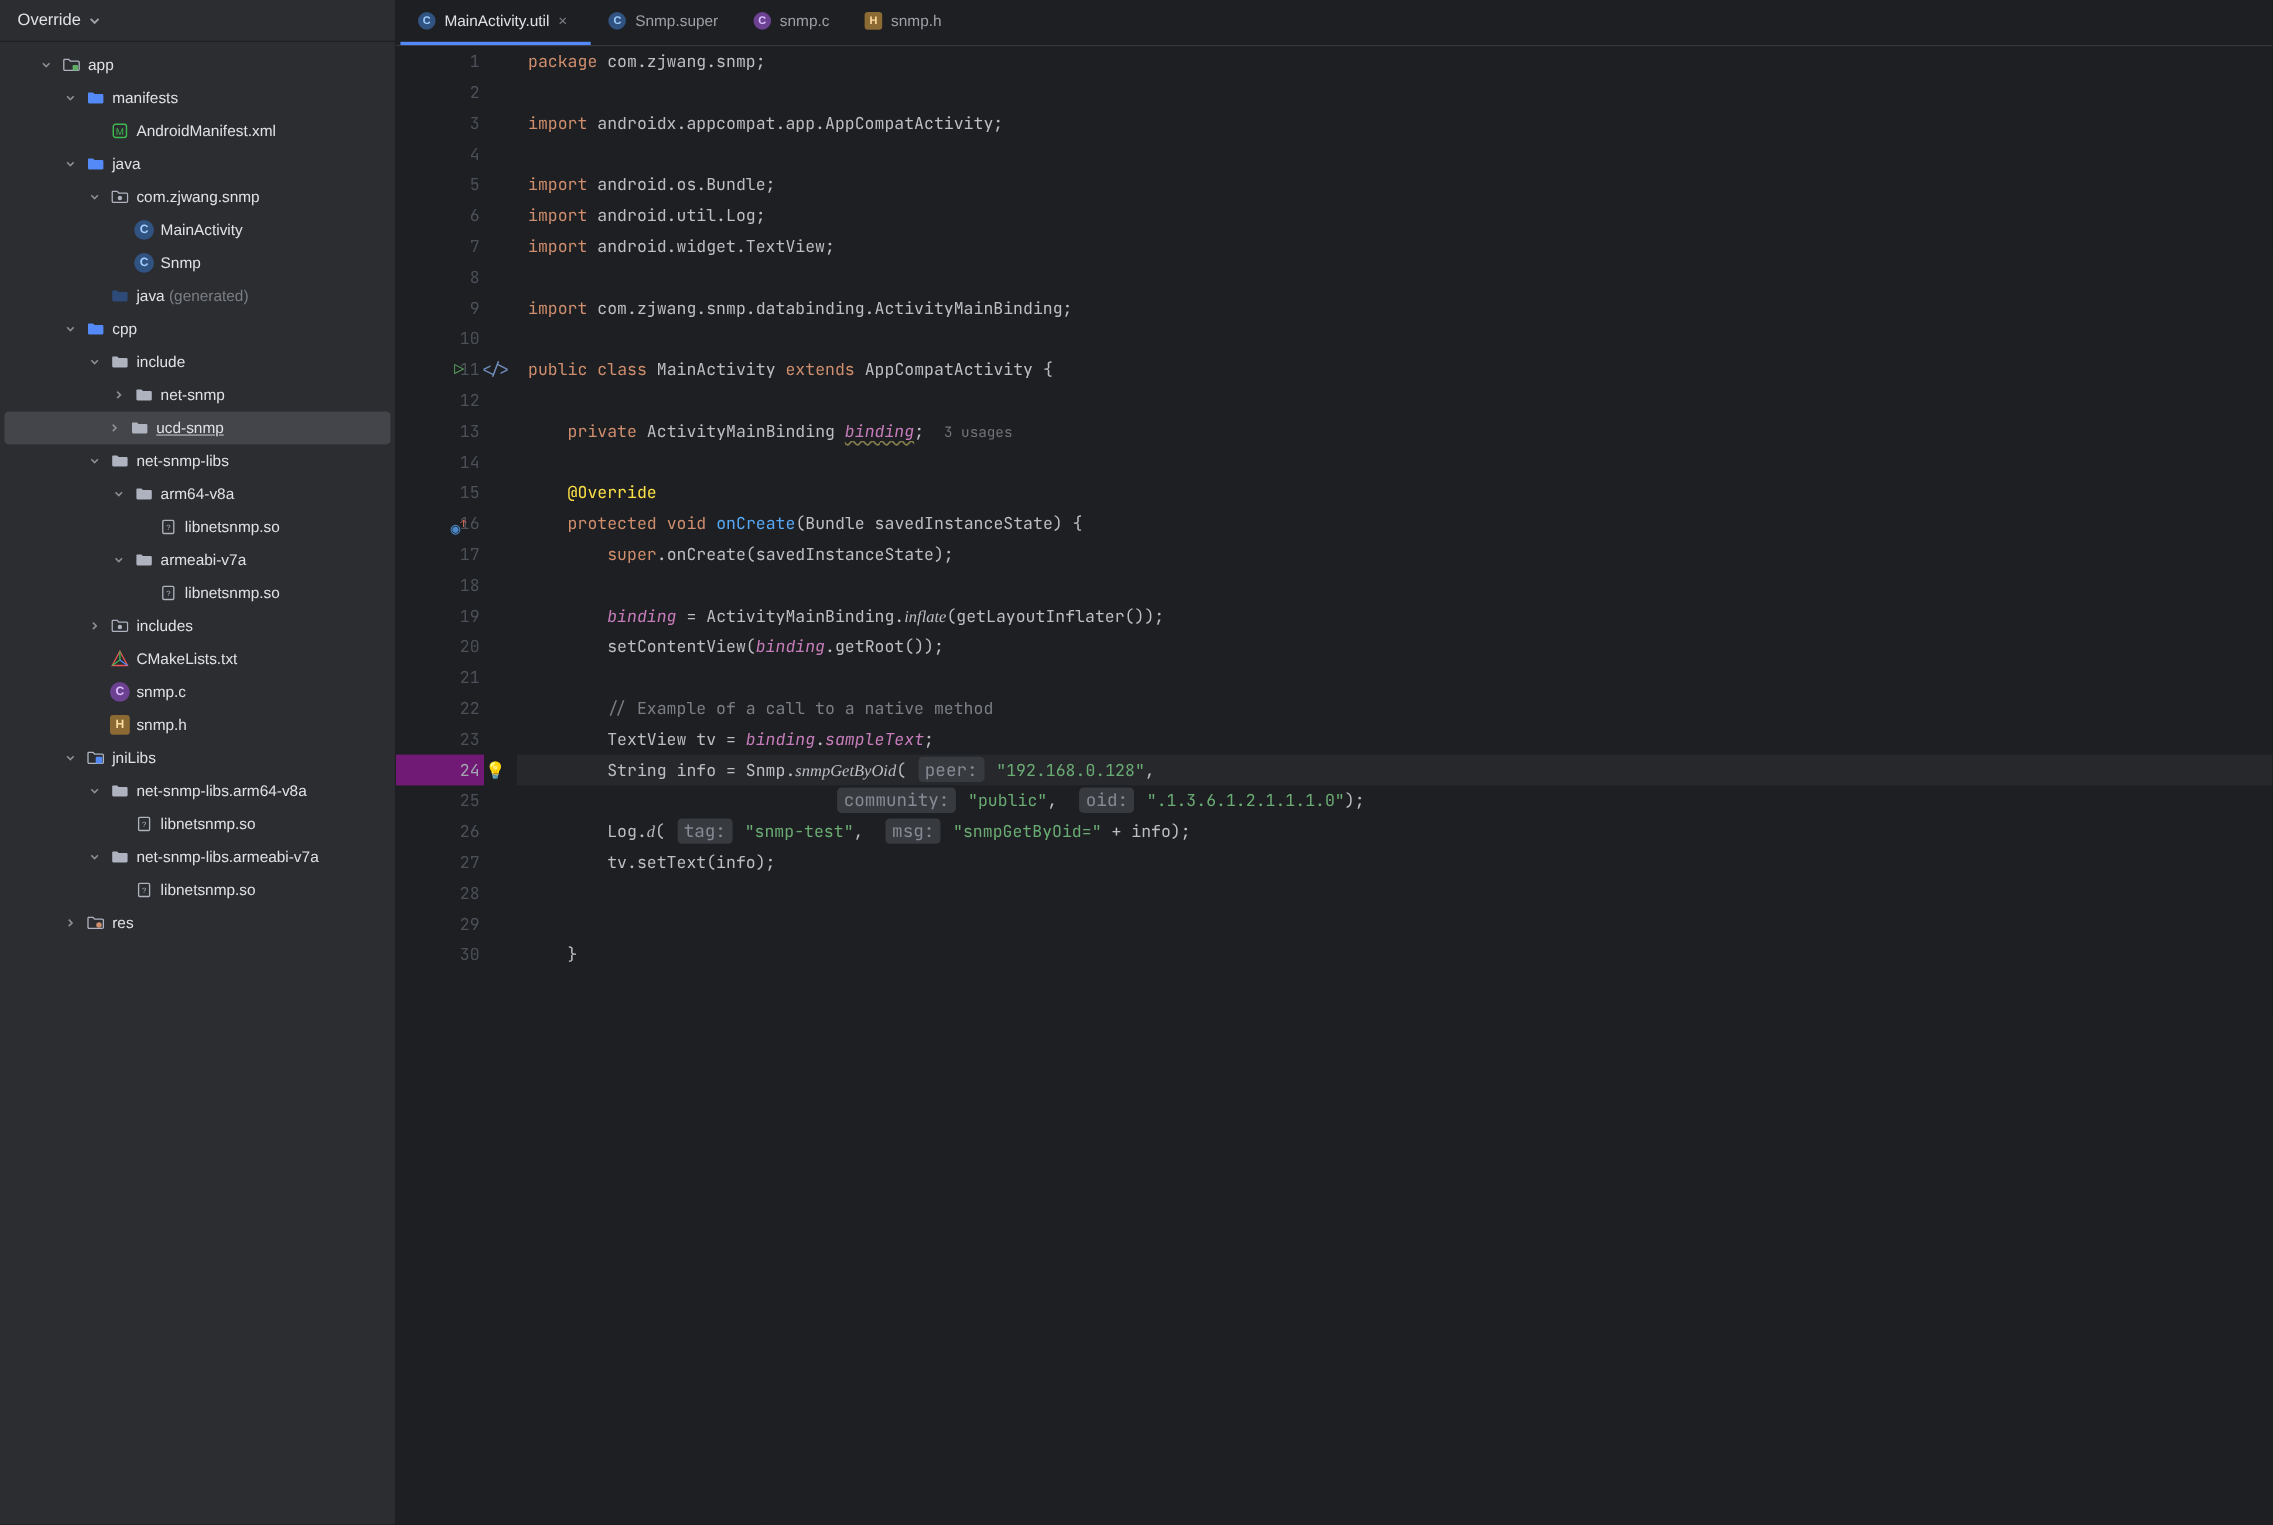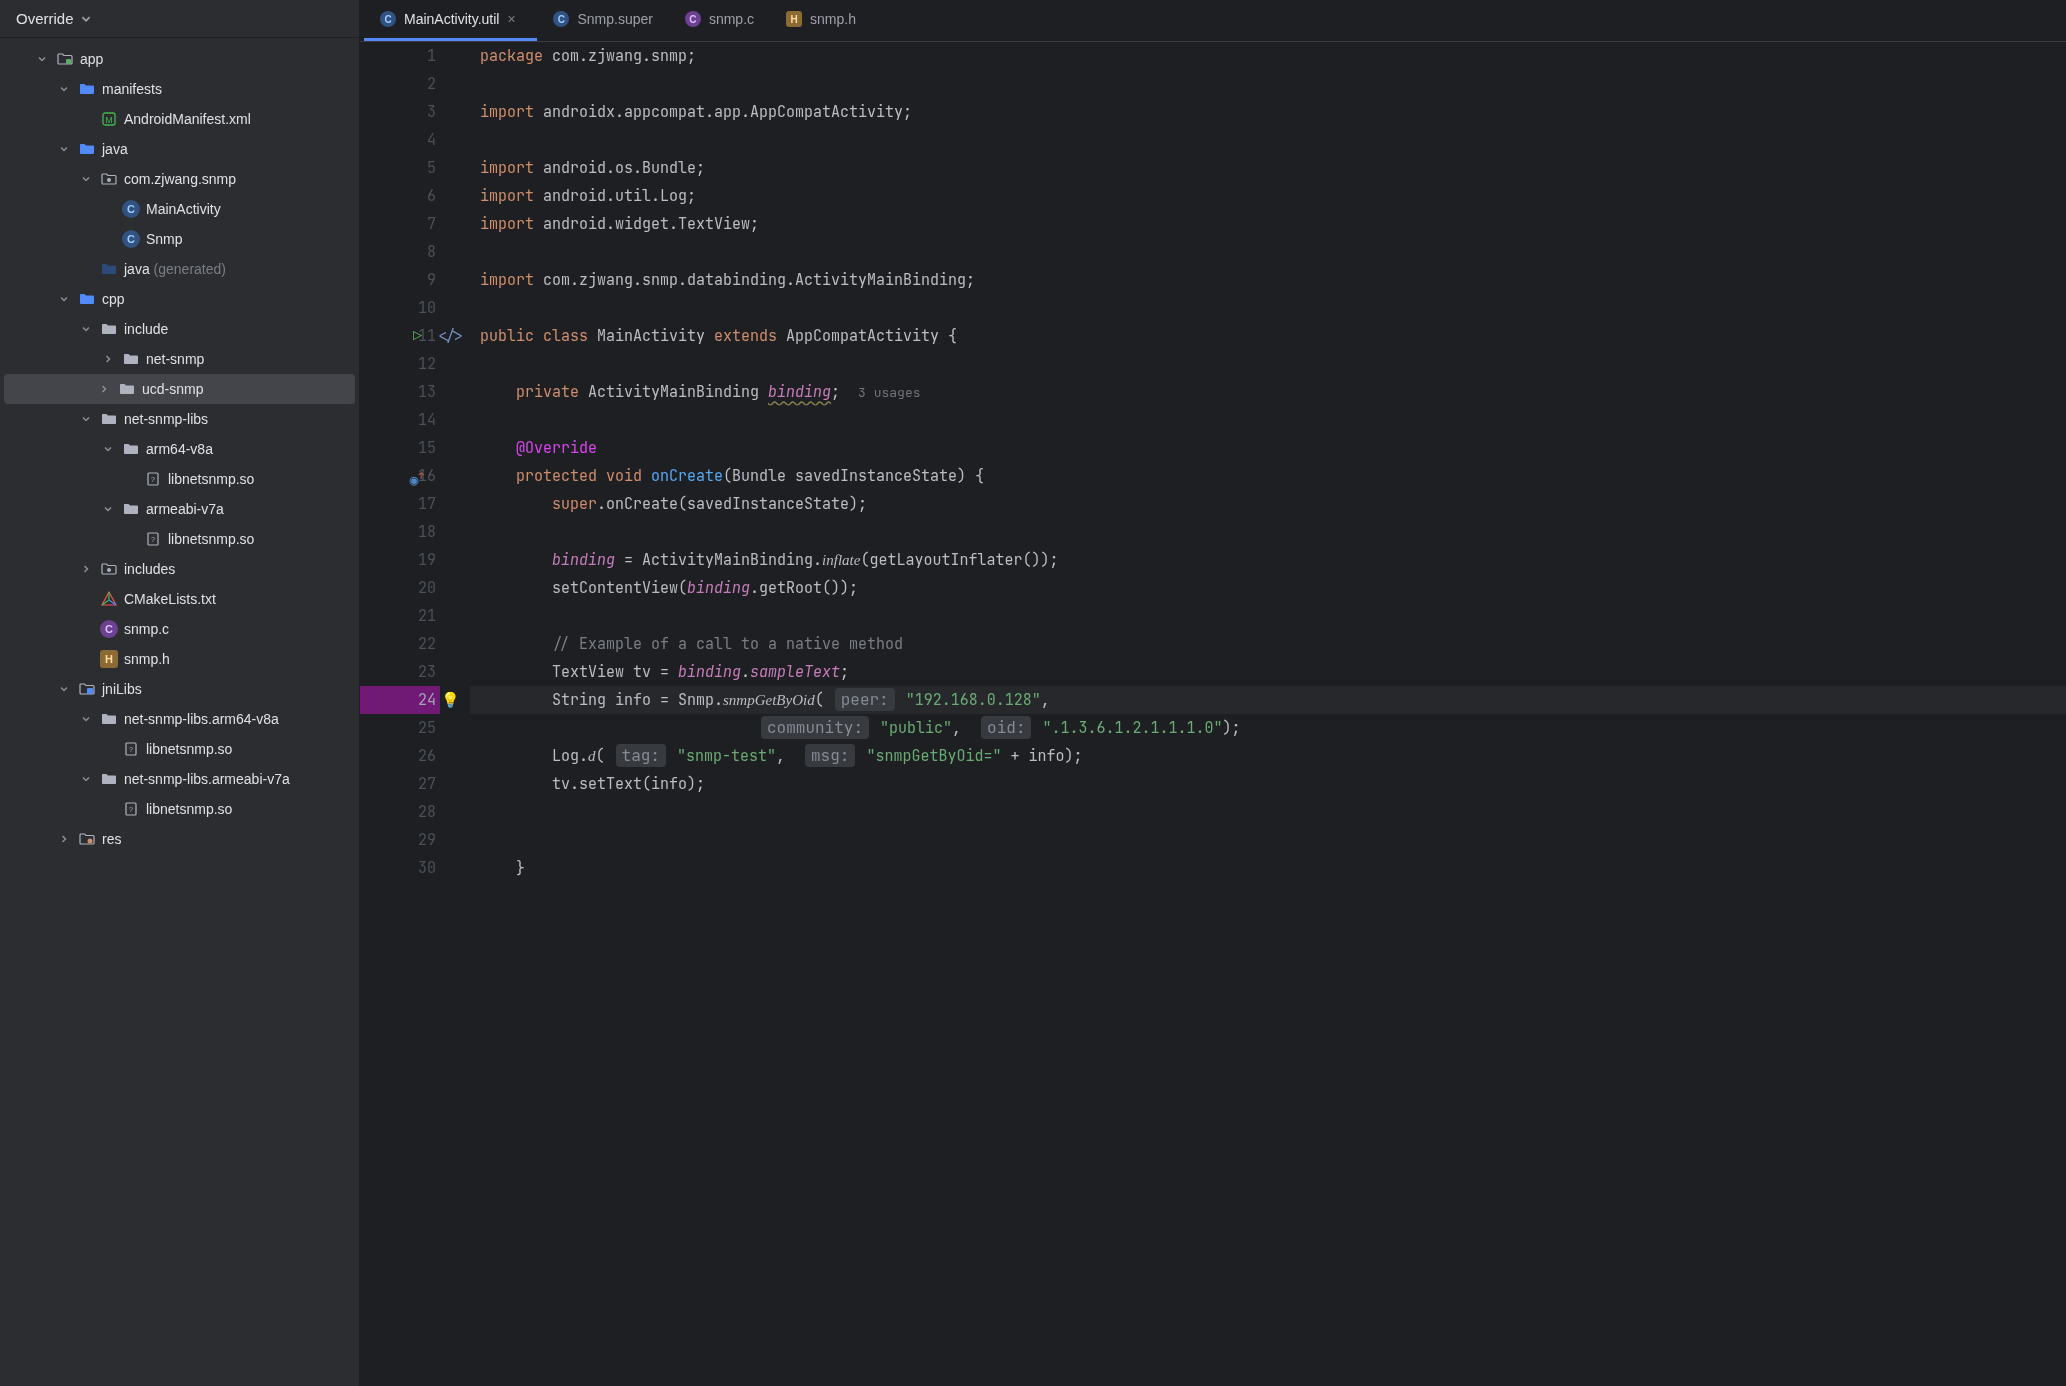--- a/index.html
+++ b/index.html
@@ -43,21 +43,21 @@
   .tree-row {
     display: flex;
     align-items: center;
     gap: 6px;
     padding: 3px 8px;
     height: 30px;
     cursor: pointer;
     white-space: nowrap;
     font-size: 14px;
   }
-  .tree-row.selected { background: #43454a; border-radius: 4px; margin: 0 4px; padding-left: 4px; padding-right: 4px; }
+  .tree-row.selected { background: #43454a; border-radius: 4px; margin: 0 4px; padding-left: 4px; padding-right: 4px; text-decoration: underline; }
   .indent { display: inline-block; }
   .arrow { width: 16px; height: 16px; display: inline-flex; align-items: center; justify-content: center; color: #888; }
   .arrow svg { width: 10px; height: 10px; }
   .ticon { width: 18px; height: 18px; display: inline-flex; align-items: center; justify-content: center; }
   .ticon.folder { color: #548af7; }
   .ticon.folder-plain { color: #aeb3bf; }
   .ticon.manifest { color: #3fb950; }
   .ticon.class { background: #315381; color: #a0cfff; border-radius: 50%; font-size: 11px; font-weight: bold; width:18px; height:18px; }
   .ticon.pkg { color: #548af7; }
   .ticon.cmake { color: #e95656; }
@@ -127,21 +127,21 @@
   .codelines {
     flex: 1;
     padding-left: 0;
     white-space: pre;
     color: #bcbec4;
     position: relative;
   }
   .codelines .line { height: 28px; padding-left: 10px; }
   .codelines .line.hl { background: #26282c; }
   .kw { color: #cf8e6d; }
-  .ann { color: #d946ef; margin-top: 27px; }
+  .ann { color: #fde047; margin-top: 27px; }
   .str { color: #6aab73; }
   .cmt { color: #7a7e85; font-style: normal; }
   .fld { color: #c77dbb; font-style: italic; }
   .stat { font-style: italic; font-family: Liberation Serif, serif; }
   .hint { background: #373a3f; color: #858a94; font-size: 16px; padding: 1px 6px; border-radius: 4px; font-style: normal; margin: 0 2px;}
   .usages { color: #6f737a; font-size: 13px; margin-left: 18px; }
   .underline { text-decoration: underline wavy #857f4f; text-underline-offset: 3px; }
 </style>
 </head>
 <body>

